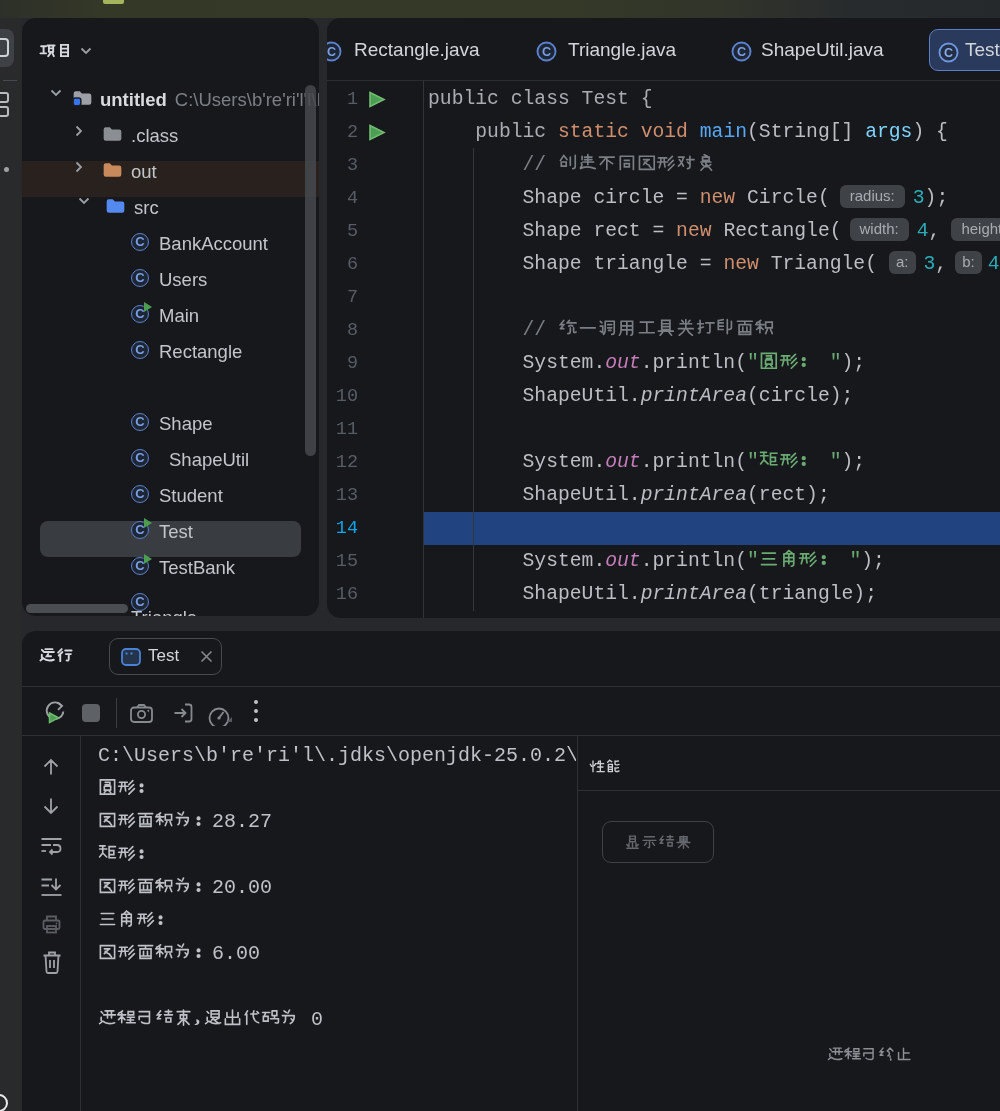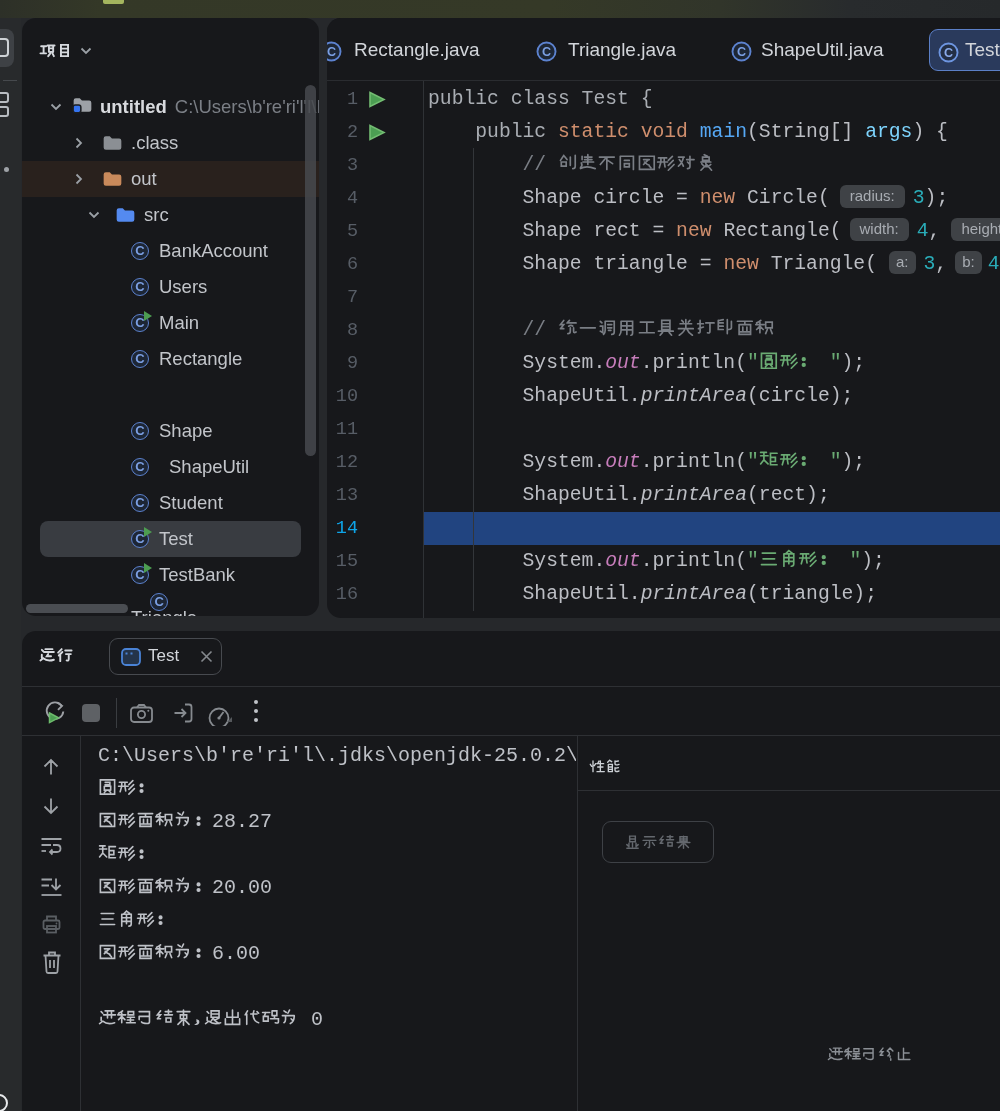--- a/index.html
+++ b/index.html
@@ -3,21 +3,21 @@
 <style>
   * { margin:0; padding:0; box-sizing:border-box; }
   html,body { width:1000px; height:1111px; overflow:hidden; background:#26282b; font-family:"Liberation Sans",sans-serif; }
   .abs { position:absolute; }
   #stage { position:relative; width:1000px; height:1111px; }
   .island { position:absolute; background:#17181b; }
   .cj { display:inline-block; width:1em; height:1em; vertical-align:-0.14em; stroke:currentColor; stroke-width:2.05; }
   .cj.b { stroke-width:2.7; }
   .cjs { fill:none; stroke-linecap:round; }
   pre { font-family:"Liberation Mono",monospace; }
-  .row { position:absolute; height:36px; display:flex; align-items:center; white-space:nowrap; }
+  .row { position:absolute; height:36px; display:flex; align-items:flex-start; white-space:nowrap; }
   .fold { margin-right:8px; }
   .cicon { position:relative; display:inline-block; width:18px; height:18px; margin-right:10px; }
   .cicon::before { content:""; position:absolute; left:0; top:0; width:18px; height:18px; border-radius:50%; background:#1d2635; border:1.8px solid #5c82cf; box-sizing:border-box; }
   .cicon::after { content:"C"; position:absolute; left:0; top:0; width:18px; height:18px; line-height:18px; text-align:center; font-size:13px; font-weight:bold; color:#7b9fe2; }
   .cicon.run { }
   .cicon.run i { position:absolute; right:-3px; top:-3px; width:0; height:0; border-left:8px solid #4d9d51; border-top:5px solid transparent; border-bottom:5px solid transparent; z-index:2; }
   .tabt { position:absolute; top:0; height:79px; line-height:63px; font-size:19px; color:#d2d5da; }
   .k { color:#cf8e6d; } .g1 { color:#a9adb3; } .fn { color:#56a8f5; } .cm { color:#7a7e85; }
   .st { color:#6aab73; } .num { color:#2aacb8; } .fld { color:#c77dbb; font-style:italic; }
   .sm { font-style:italic; } .arg { color:#7dd3fc; }
@@ -220,21 +220,21 @@
       </div>
       <div class="row" style="top:143px;left:53px;">
         <svg width="8" height="12" viewBox="0 0 8 12" style="margin-right:19px;">
             <path d="M1.5,1.5 L6,6 L1.5,10.5" stroke="#9ba0a6" stroke-width="1.8" fill="none"></path>
           </svg>
         <svg class="fold" width="21" height="18" viewBox="0 0 19 16">
             <path d="M1.5,4 Q1.5,2 3.5,2 H7 L9,4 H15.5 Q17.5,4 17.5,6 V12 Q17.5,14 15.5,14 H3.5 Q1.5,14 1.5,12 Z" fill="#c98a5b"></path>
           </svg>
         <span>out</span>
       </div>
-      <div class="row" style="top:179px;left:66px;">
+      <div class="row" style="top:179px;left:56px;">
         <svg width="12" height="8" viewBox="0 0 12 8" style="margin-right:15px;">
             <path d="M1.5,1.5 L6,6 L10.5,1.5" stroke="#9ba0a6" stroke-width="1.8" fill="none"></path>
           </svg>
         <svg class="fold" width="21" height="18" viewBox="0 0 19 16">
             <path d="M1.5,4 Q1.5,2 3.5,2 H7 L9,4 H15.5 Q17.5,4 17.5,6 V12 Q17.5,14 15.5,14 H3.5 Q1.5,14 1.5,12 Z" fill="#548af0"></path>
           </svg>
         <span>src</span>
       </div>
       <div class="row" style="top:215px;left:109px;">
           <span class="cicon"></span>

